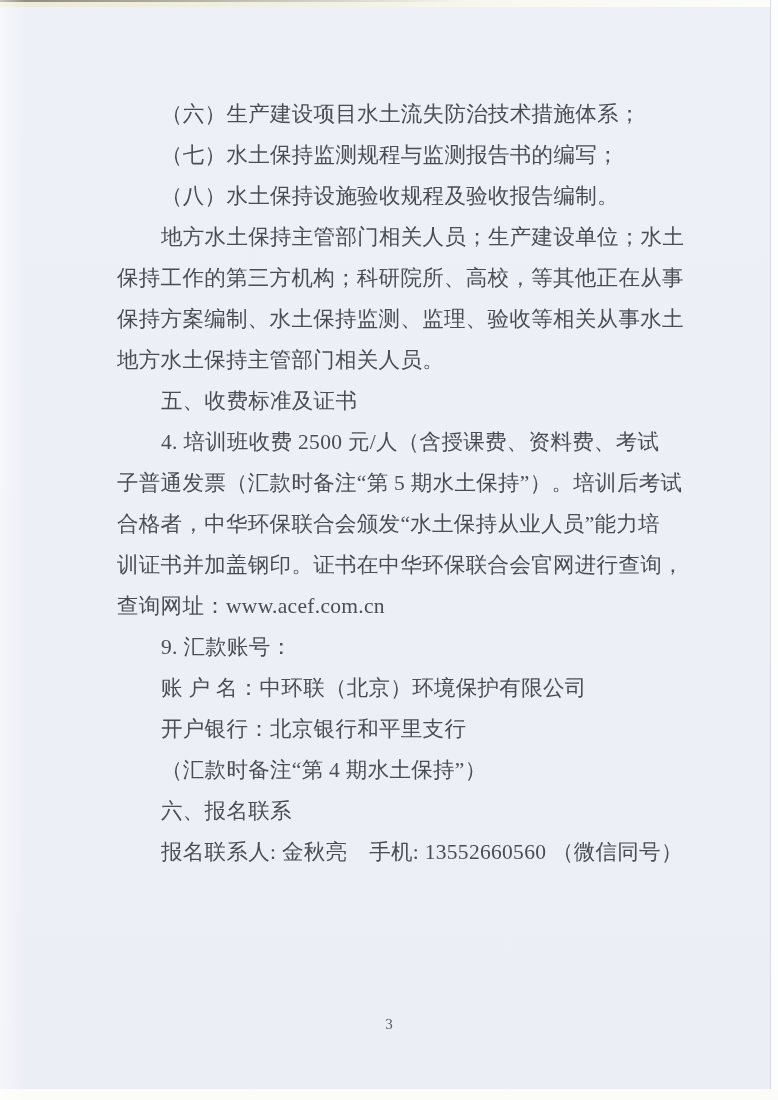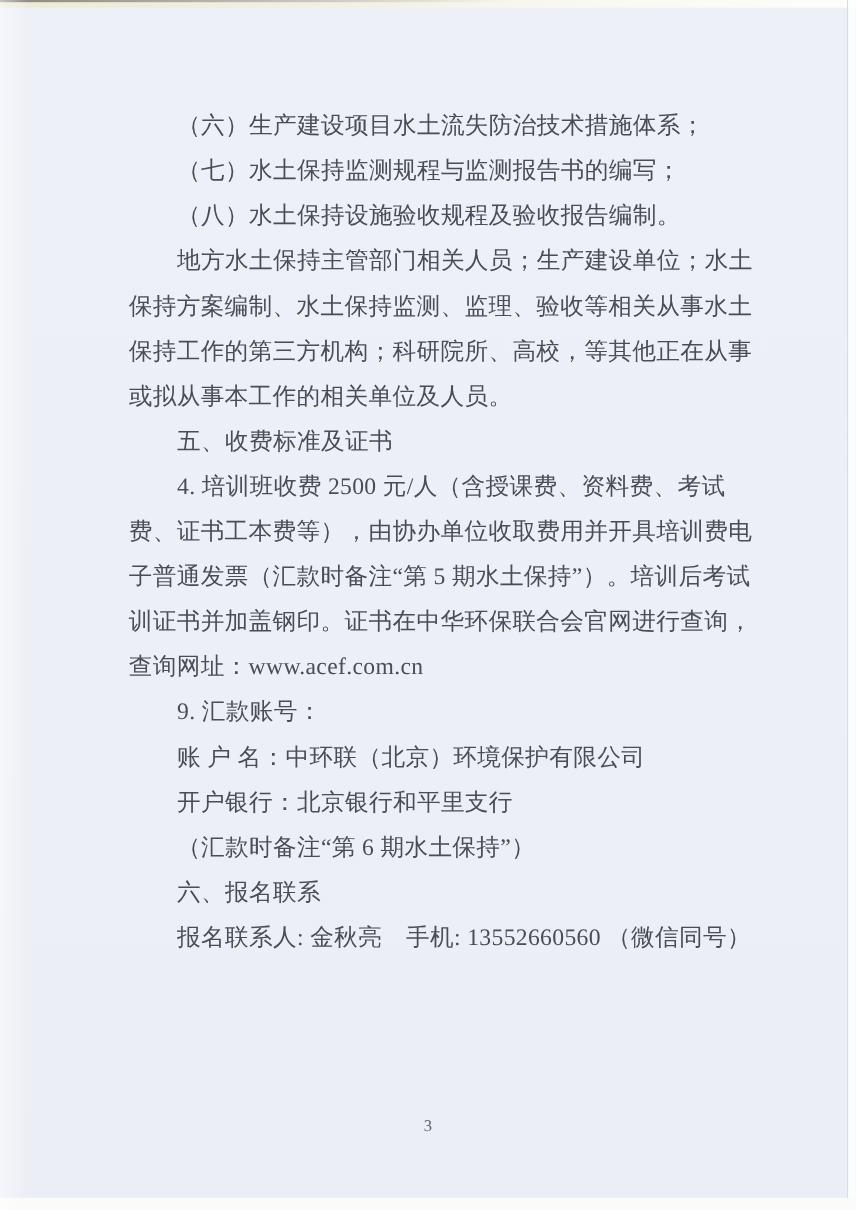--- a/index.html
+++ b/index.html
@@ -65,33 +65,33 @@
 
 <div class="page">
   <div class="scan-edge-top"></div>
   <div class="scan-edge-top-line"></div>
 
   <div class="content">
     <p class="line indent">（六）生产建设项目水土流失防治技术措施体系；</p>
     <p class="line indent">（七）水土保持监测规程与监测报告书的编写；</p>
     <p class="line indent">（八）水土保持设施验收规程及验收报告编制。</p>
     <p class="line indent">地方水土保持主管部门相关人员；生产建设单位；水土</p>
+    <p class="line">保持工作的第三方机构；科研院所、高校，等其他正在从事</p>
     <p class="line">保持方案编制、水土保持监测、监理、验收等相关从事水土</p>
-    <p class="line">保持工作的第三方机构；科研院所、高校，等其他正在从事</p>
-    <p class="line">或拟从事本工作的相关单位及人员。</p>
+    <p class="line">地方水土保持主管部门相关人员。</p>
     <p class="line indent">五、收费标准及证书</p>
     <p class="line indent">4. 培训班收费 2500 元/人（含授课费、资料费、考试</p>
-    <p class="line">费、证书工本费等），由协办单位收取费用并开具培训费电</p>
     <p class="line">子普通发票（汇款时备注“第 5 期水土保持”）。培训后考试</p>
+    <p class="line">合格者，中华环保联合会颁发“水土保持从业人员”能力培</p>
     <p class="line">训证书并加盖钢印。证书在中华环保联合会官网进行查询，</p>
     <p class="line">查询网址：www.acef.com.cn</p>
     <p class="line indent">9. 汇款账号：</p>
     <p class="line indent">账 户 名：中环联（北京）环境保护有限公司</p>
     <p class="line indent">开户银行：北京银行和平里支行</p>
-    <p class="line indent">（汇款时备注“第 6 期水土保持”）</p>
+    <p class="line indent">（汇款时备注“第 4 期水土保持”）</p>
     <p class="line indent">六、报名联系</p>
     <p class="line indent">报名联系人: 金秋亮　手机: 13552660560 （微信同号）</p>
   </div>
 
   <div class="page-number">3</div>
 
   <div class="scan-edge-right"></div>
   <div class="scan-edge-bottom"></div>
 </div>
 

